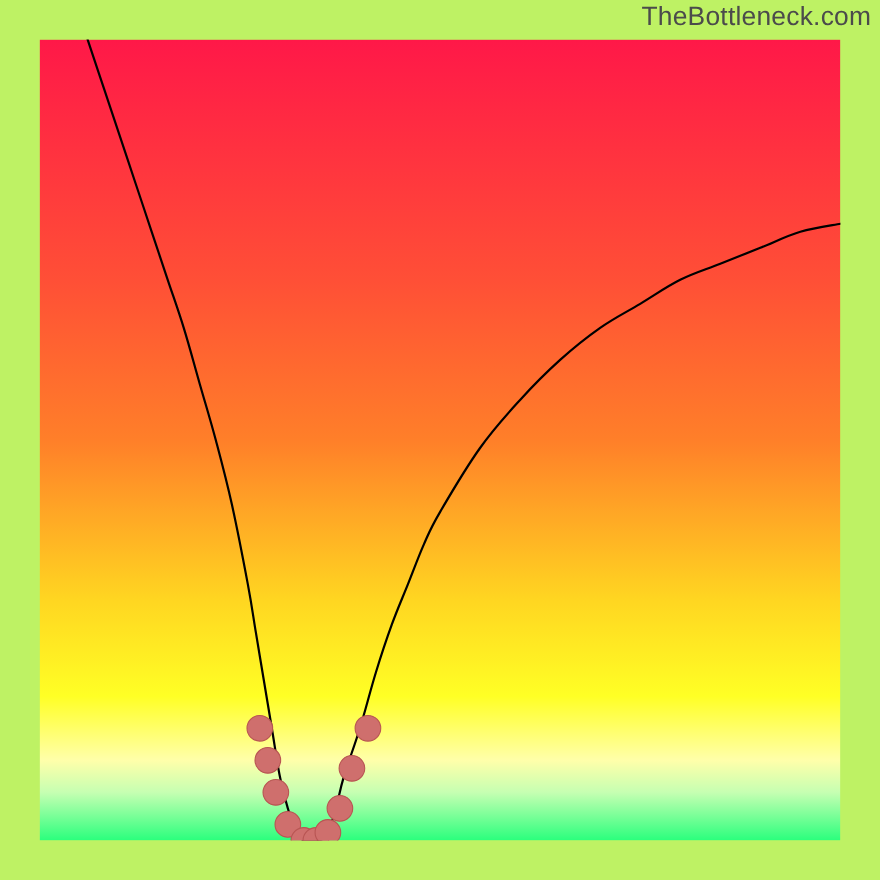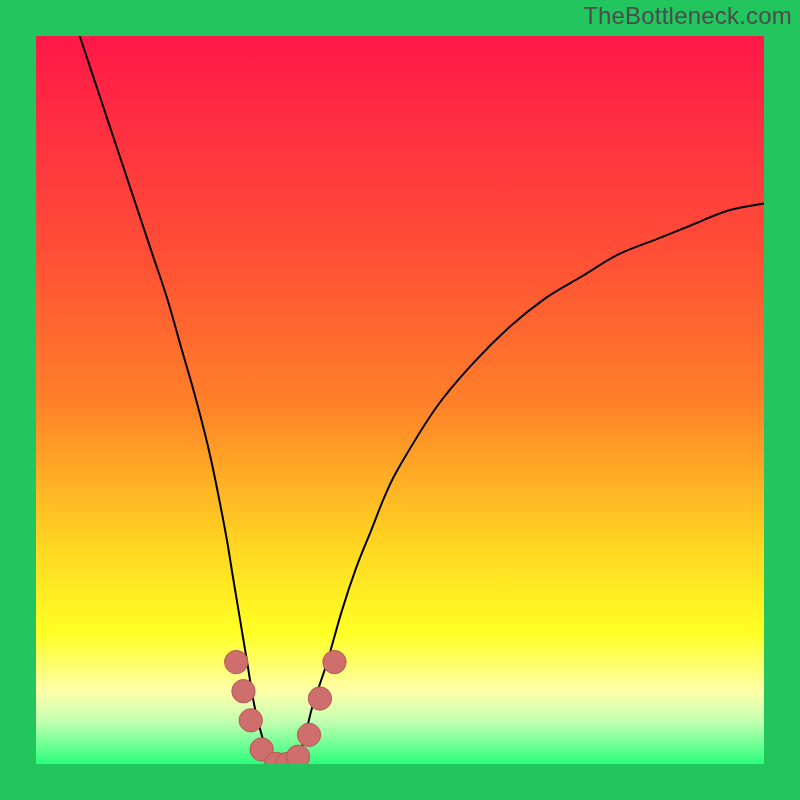--- a/index.html
+++ b/index.html
@@ -10,21 +10,21 @@
     overflow: hidden;
     background: #000;
     font-family: Arial, Helvetica, sans-serif;
   }
   .frame {
     position: absolute;
     left: 0;
     top: 0;
     width: 800px;
     height: 800px;
-    background: #22c55e;
+    background: #bef264;
   }
   .watermark {
     position: absolute;
     top: 2px;
     right: 8px;
     color: #4b4b4b;
     font-size: 24px;
     font-weight: 400;
     letter-spacing: 0.2px;
     z-index: 10;

